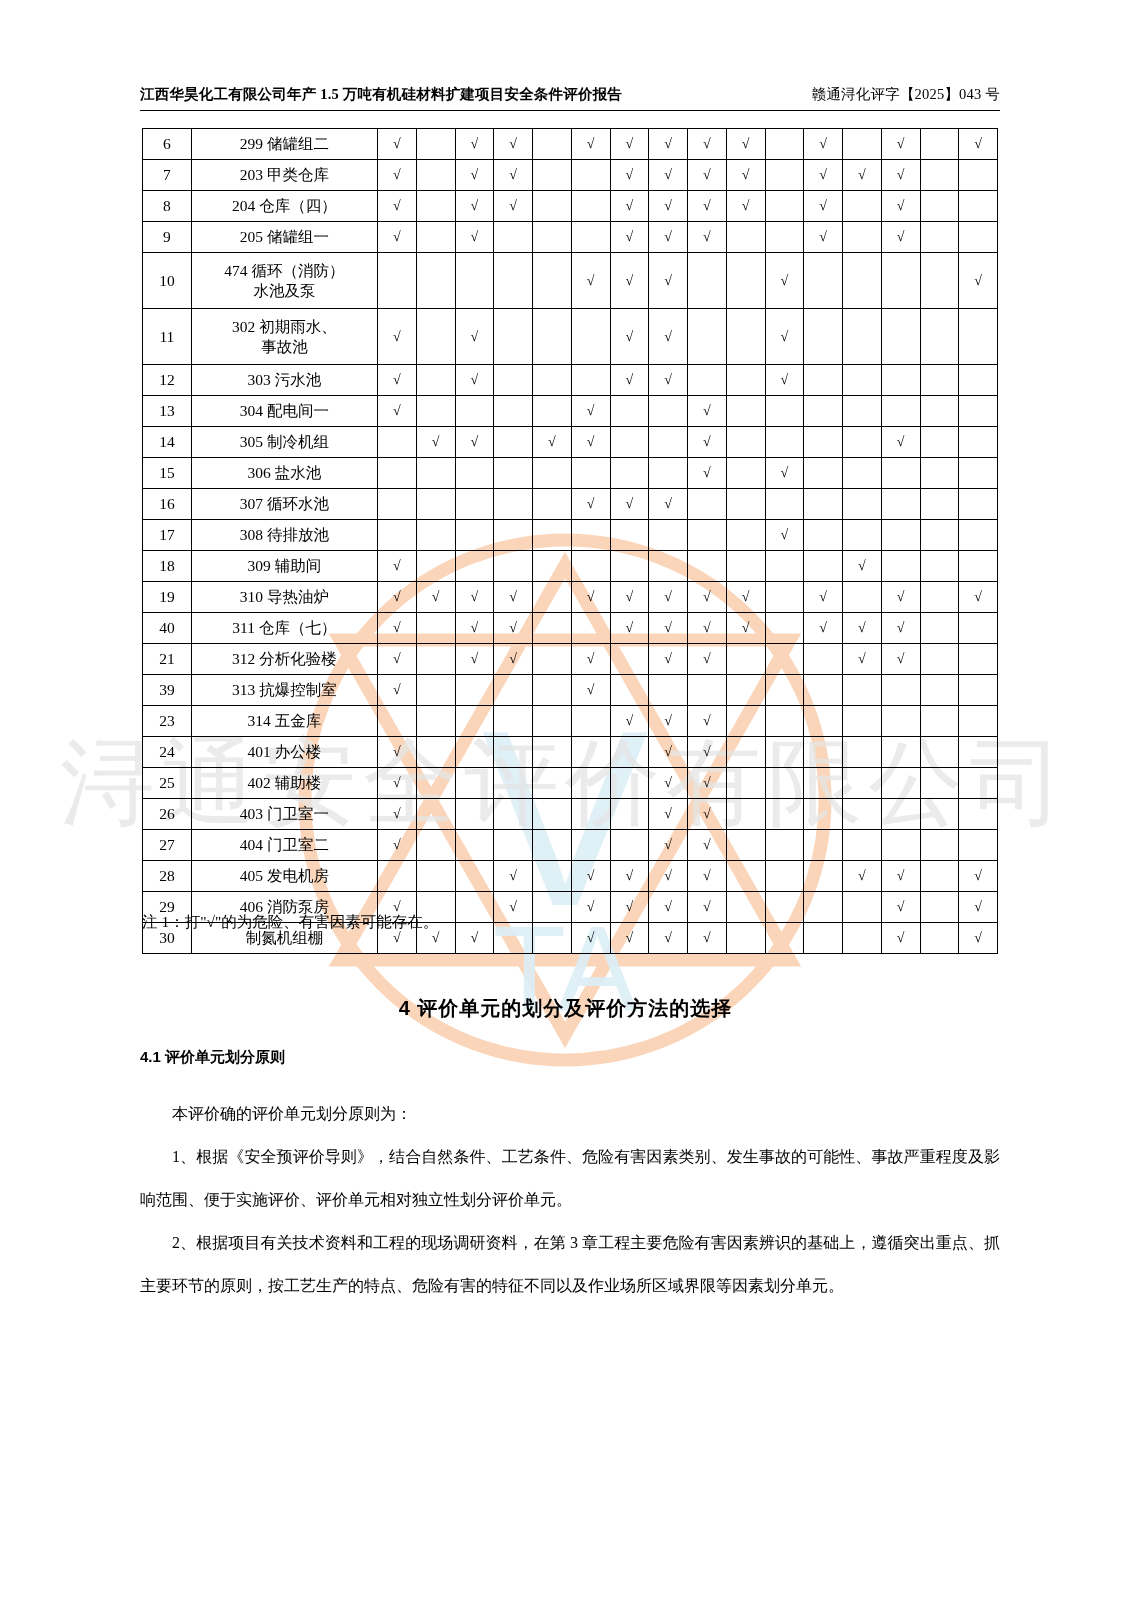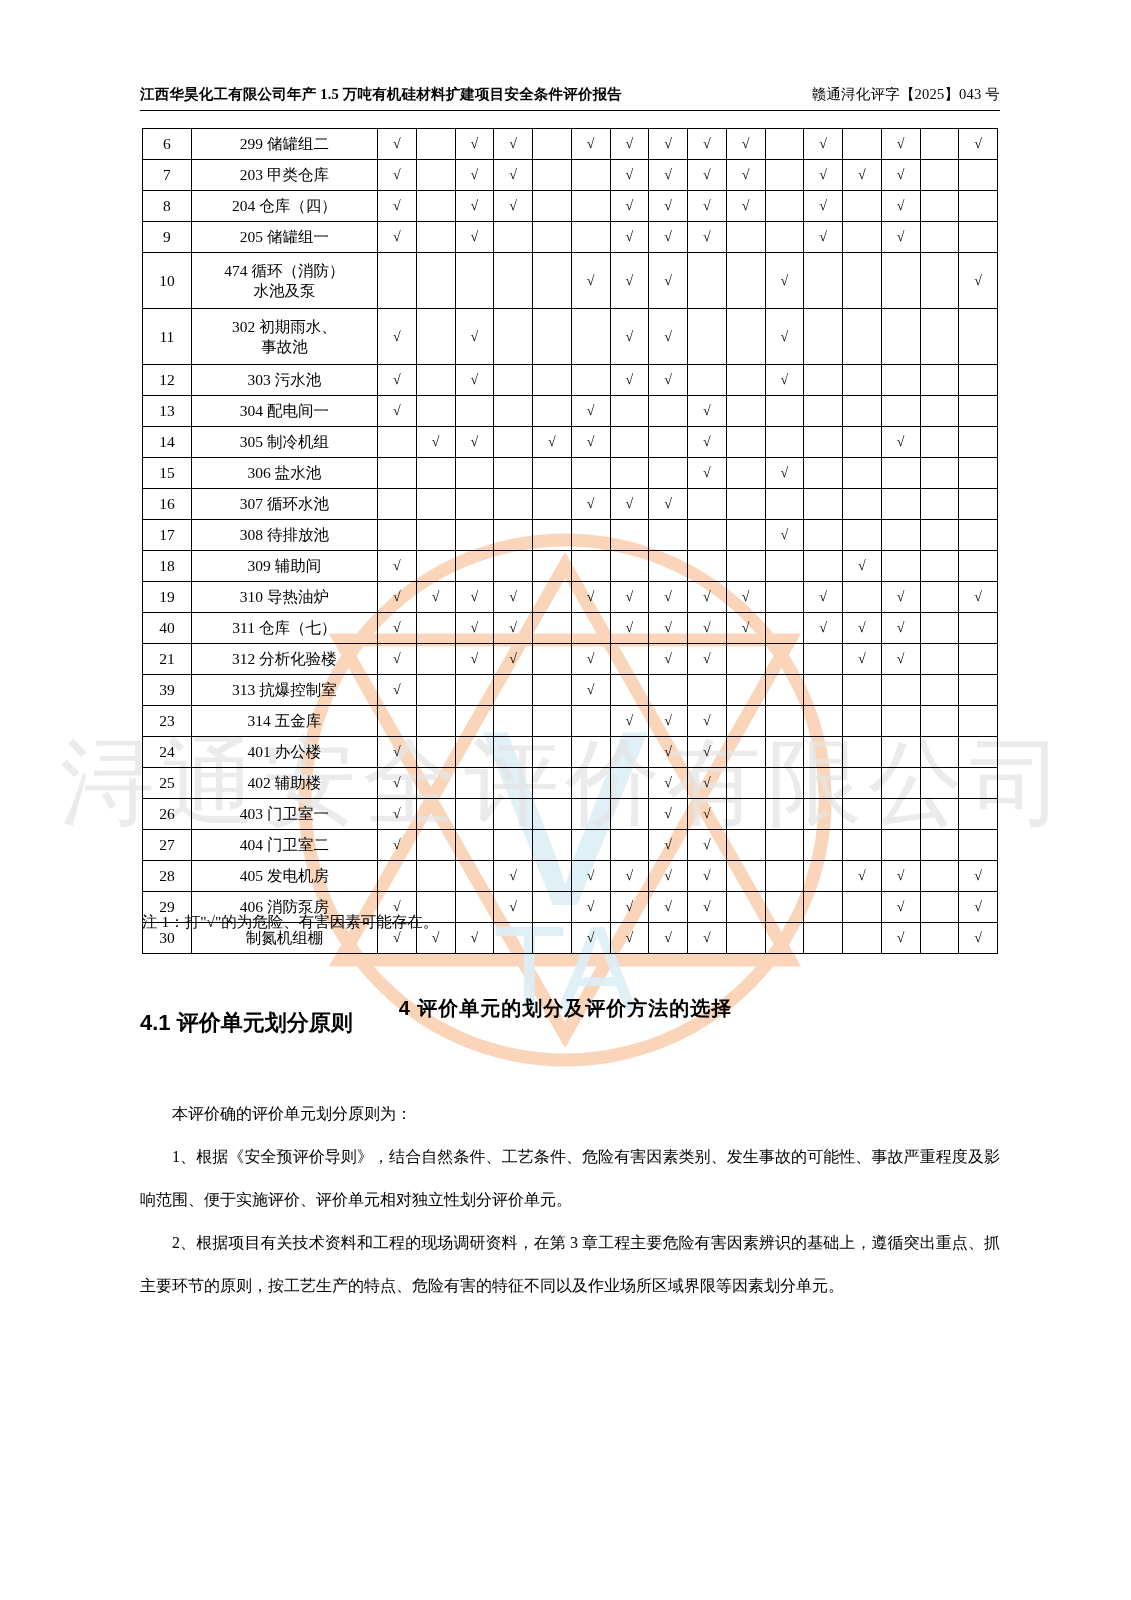--- a/index.html
+++ b/index.html
@@ -94,22 +94,22 @@
     width: 1131px;
     text-align: center;
     font-size: 20px;
     font-weight: bold;
     font-family: "Liberation Sans", "DejaVu Sans", sans-serif;
     letter-spacing: 1px;
     z-index: 2;
   }
   .h2 {
     position: absolute;
-    left: 140px; top: 1008px;
-    font-size: 22px;
+    left: 140px; top: 1048px;
+    font-size: 15px;
     font-weight: bold;
     font-family: "Liberation Sans", "DejaVu Sans", sans-serif;
     z-index: 2;
   }
   .body {
     position: absolute;
     left: 140px;
     top: 1092px;
     width: 860px;
     font-size: 16px;

